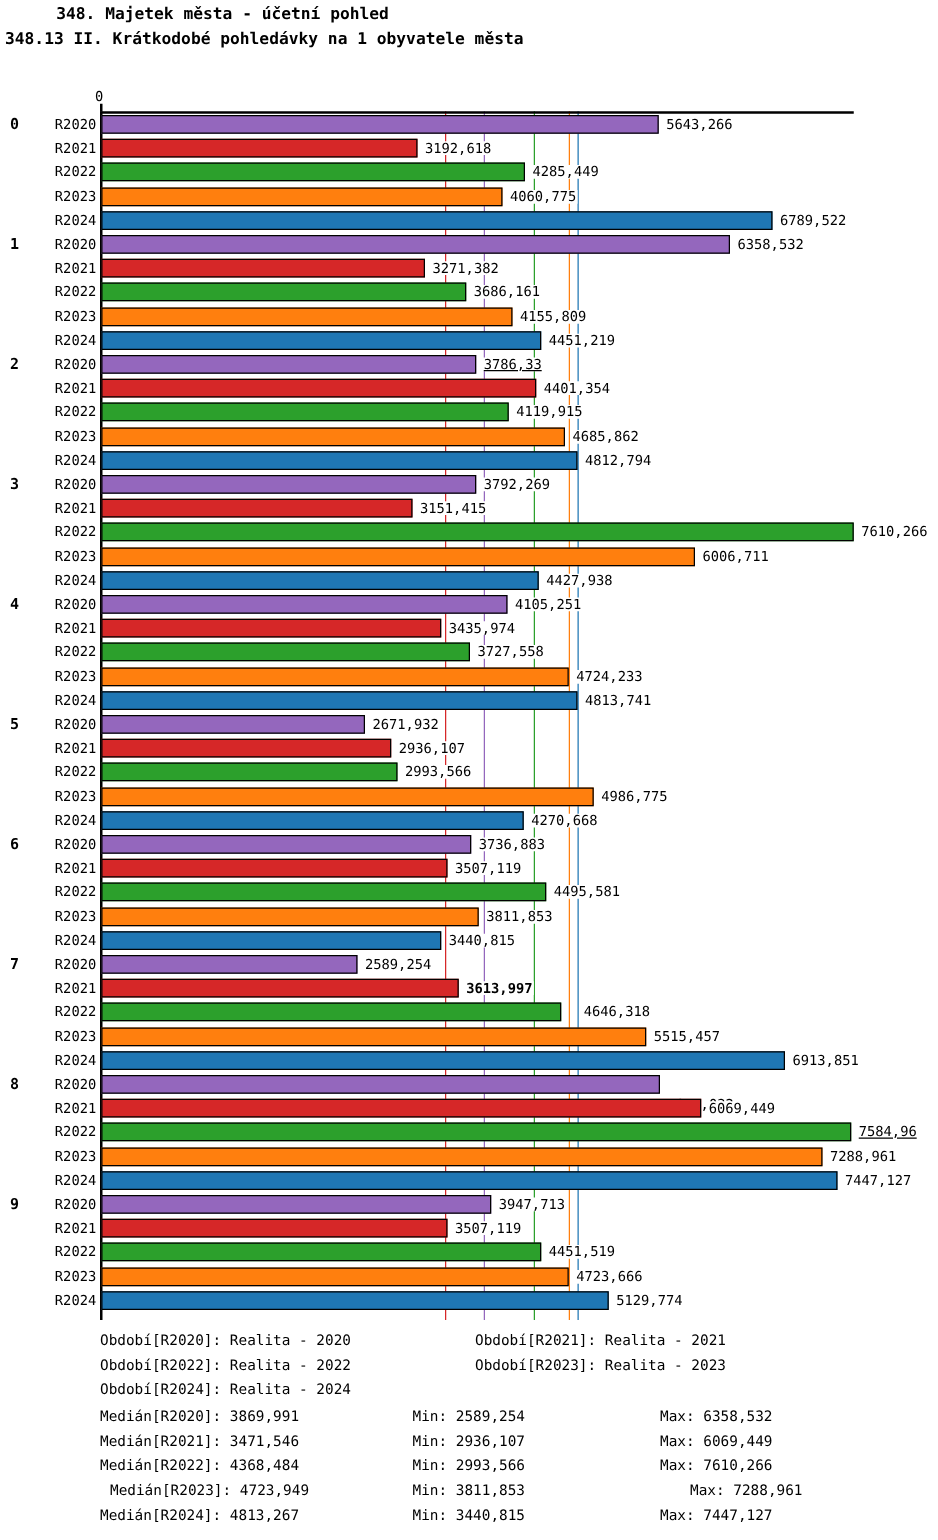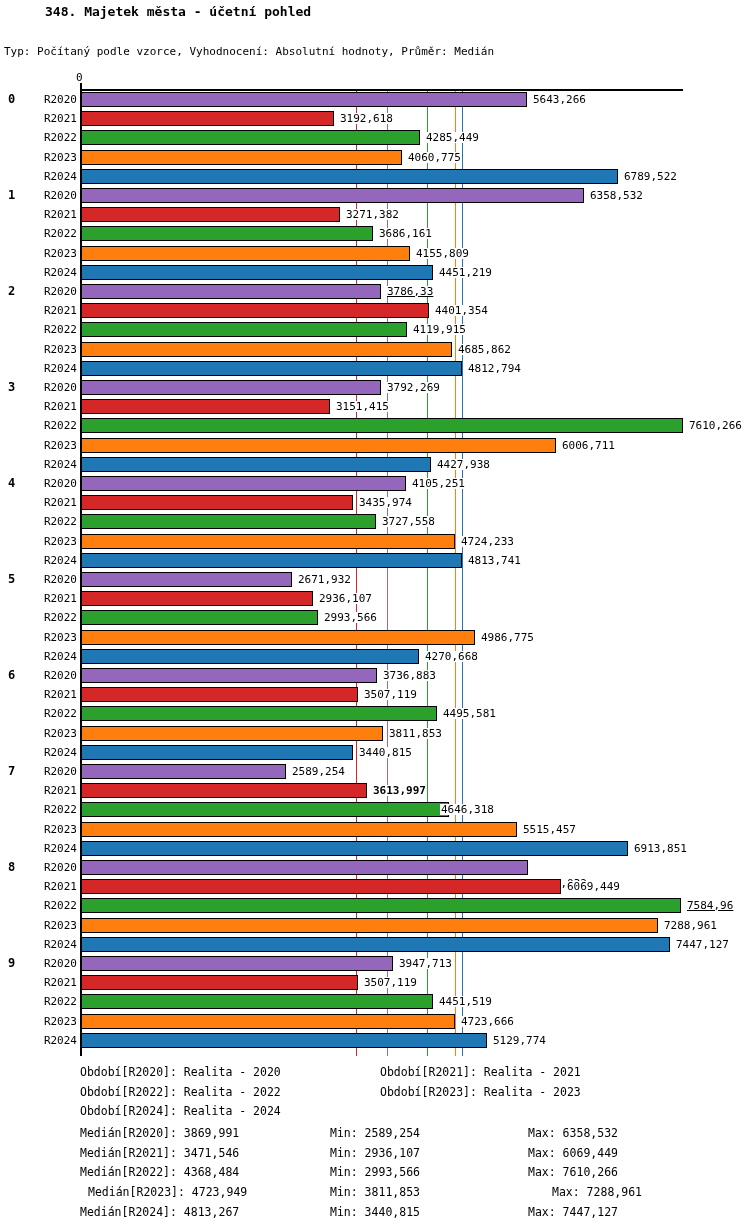--- a/index.html
+++ b/index.html
@@ -16,21 +16,21 @@
   .rlabel{position:absolute;width:39px;text-align:right;font-size:11px;line-height:11px;white-space:pre;}
   .bar{position:absolute;height:15px;border:1px solid #000;box-sizing:border-box;}
   .vlabel{position:absolute;font-size:11px;line-height:11px;background:#fff;padding:0 1px;white-space:pre;}
   .frow{position:absolute;font-size:11.5px;line-height:13px;white-space:pre;}
 </style>
 </head>
 <body>
 
 <div id="page">
   <div id="title1">348. Majetek města - účetní pohled</div>
-  <div id="subtitle">Typ: Počítaný podle vzorce, Vyhodnocení: Absolutní hodnoty, Průměr: Medián</div>
+  <div id="title2">348.13 II. Krátkodobé pohledávky na 1 obyvatele města</div>
   <div id="origin">0</div>
   <div id="chart">
       <div class="mline" style="left: 387px; top: 89px; height: 967px; background: rgb(148, 103, 189);"></div>
       <div class="mline" style="left: 356px; top: 89px; height: 967px; background: rgb(214, 39, 40);"></div>
       <div class="mline" style="left: 427px; top: 89px; height: 967px; background: rgb(44, 160, 44);"></div>
       <div class="mline" style="left: 455px; top: 89px; height: 967px; background: rgb(255, 127, 14);"></div>
       <div class="mline" style="left: 462px; top: 89px; height: 967px; background: rgb(31, 119, 180);"></div>
       <div class="axis" style="left: 80px; top: 89px; width: 2px; height: 967px;"></div>
       <div class="axis" style="left: 80px; top: 89px; width: 603px; height: 2px;"></div>
       <div class="axis" style="left: 80px; top: 83px; width: 2px; height: 6px;"></div>
@@ -163,21 +163,21 @@
       <div class="">
         <div class="glabel" style="left: 8px; top: 765px;">7</div>
         <div class="rlabel" style="left: 38px; top: 766px;">R2020</div>
         <div class="bar" style="left: 81px; top: 764px; width: 205px; background: rgb(148, 103, 189);"></div>
         <div class="vlabel" style="left: 291px; top: 766px;">2589,254</div>
         <div class="rlabel" style="left: 38px; top: 785px;">R2021</div>
         <div class="bar" style="left: 81px; top: 783px; width: 286px; background: rgb(214, 39, 40);"></div>
         <div class="vlabel" style="left: 372px; top: 785px; font-weight: bold;">3613,997</div>
         <div class="rlabel" style="left: 38px; top: 804px;">R2022</div>
         <div class="bar" style="left: 81px; top: 802px; width: 368px; background: rgb(44, 160, 44);"></div>
-        <div class="vlabel" style="left: 440px; top: 804px; text-align: center;">4646,318</div>
+        <div class="vlabel" style="left: 466px; top: 804px; text-align: center;">4646,318</div>
         <div class="rlabel" style="left: 38px; top: 824px;">R2023</div>
         <div class="bar" style="left: 81px; top: 822px; width: 436px; background: rgb(255, 127, 14);"></div>
         <div class="vlabel" style="left: 522px; top: 824px;">5515,457</div>
         <div class="rlabel" style="left: 38px; top: 843px;">R2024</div>
         <div class="bar" style="left: 81px; top: 841px; width: 547px; background: rgb(31, 119, 180);"></div>
         <div class="vlabel" style="left: 633px; top: 843px;">6913,851</div>
       </div>
       <div class="">
         <div class="glabel" style="left: 8px; top: 861px;">8</div>
         <div class="rlabel" style="left: 38px; top: 862px;">R2020</div>

